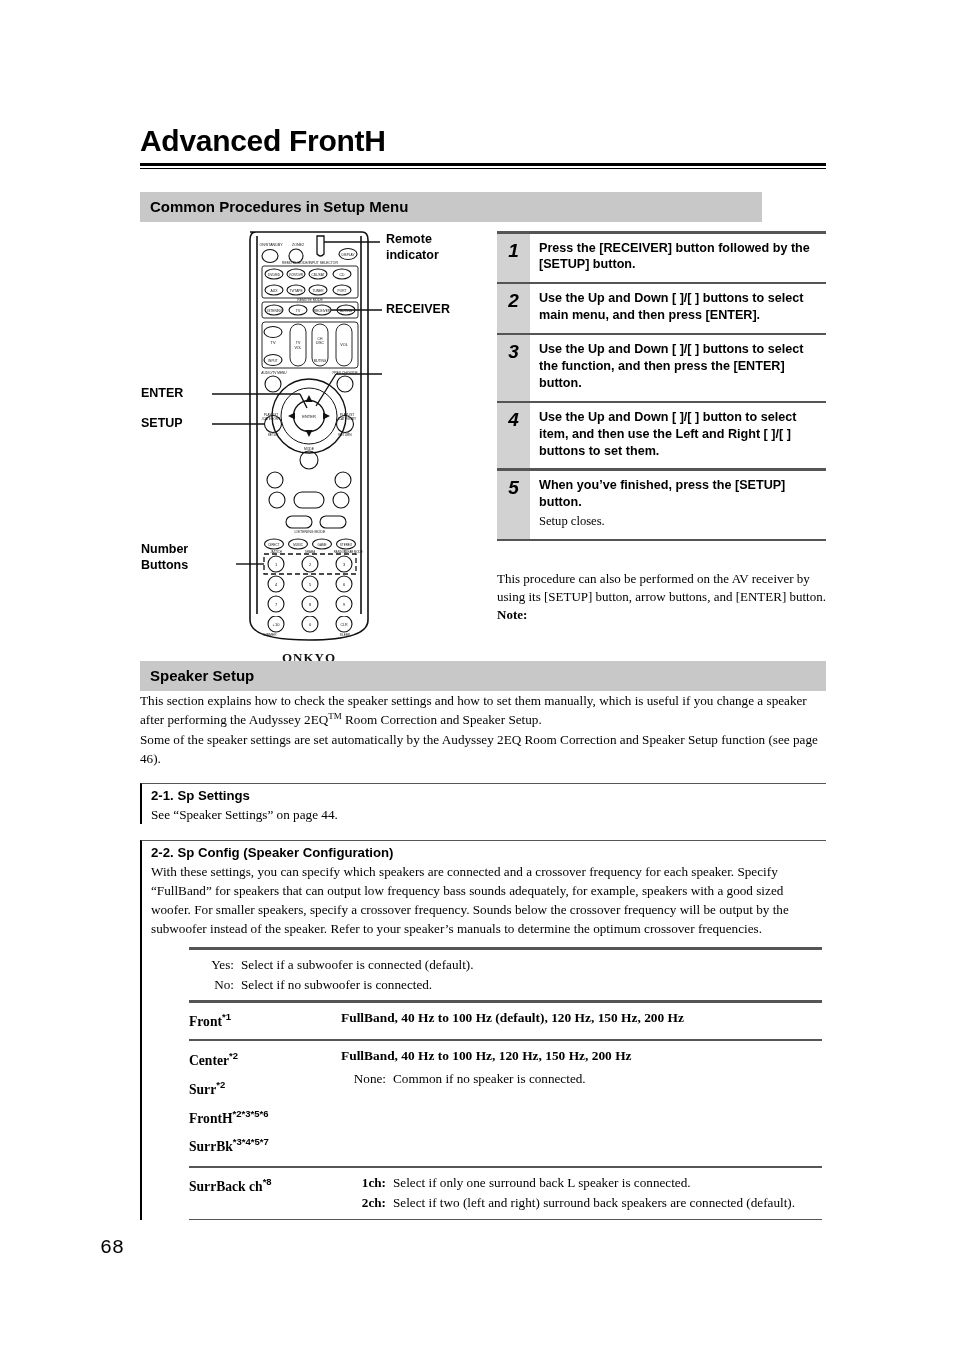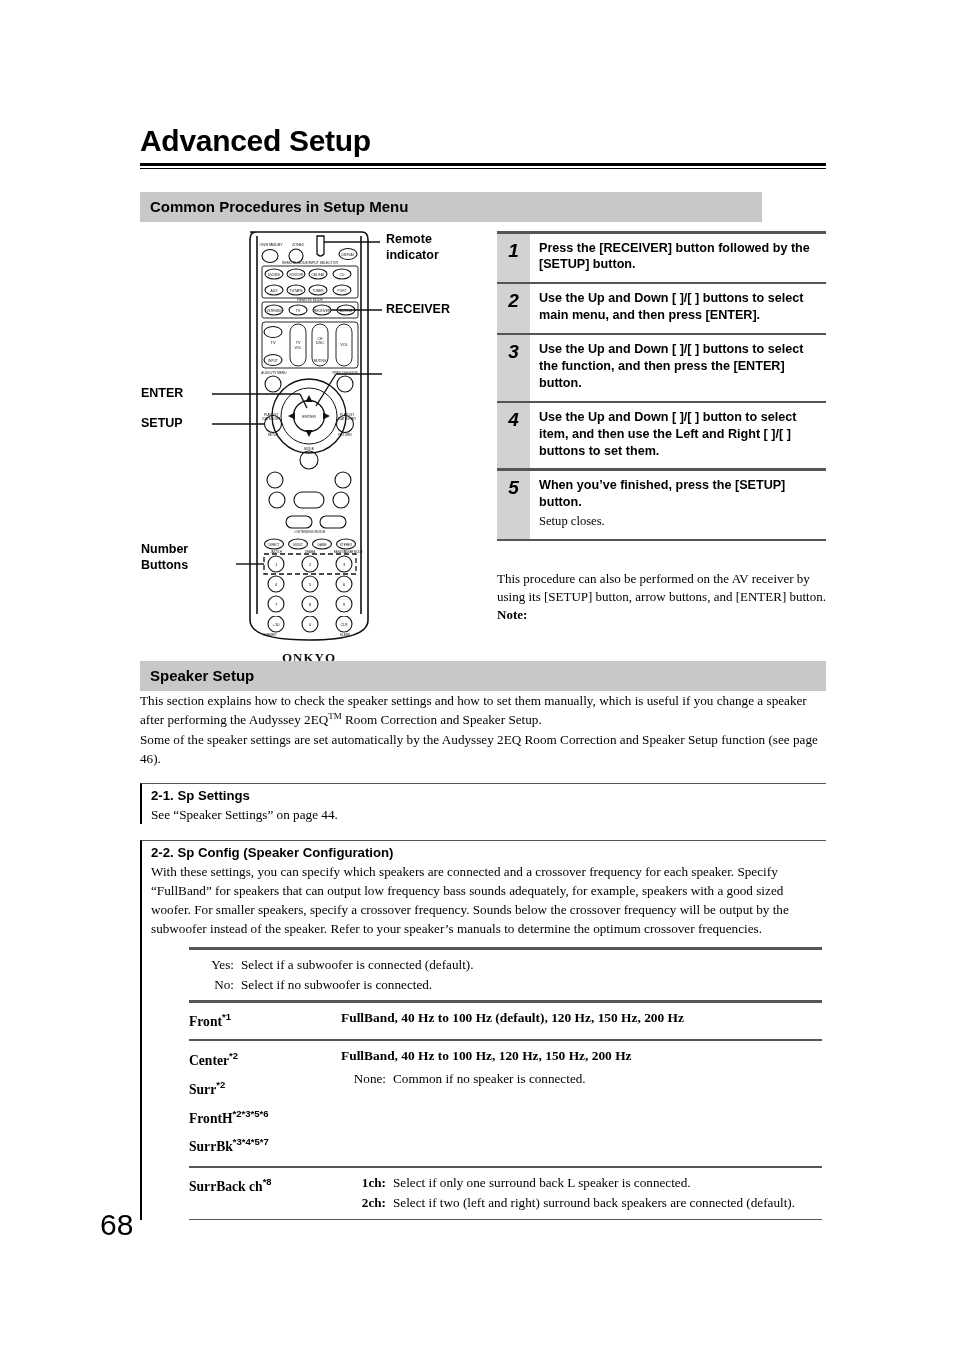--- a/index.html
+++ b/index.html
@@ -132,32 +132,32 @@
     width:52px; min-width:52px; text-align:right;
     font-weight:normal; padding-right:7px;
   }
   .opt-key-wide { width:52px; min-width:52px; text-align:right; font-weight:bold; padding-right:7px; }
   .opt-desc { flex:1; }
   .spec-bold-line { font-weight:bold; font-size:13.4px; }
   .spec-stack { line-height:2.08; }
 
   
   .folio {
-    position:absolute; left:100px; top:1208px;
-    font-family:Liberation Sans, sans-serif;
-    font-size:30px; font-weight:normal; color:#000;
+    position:absolute; left:100px; top:1236px;
+    font-family:Liberation Mono, monospace;
+    font-size:20px; font-weight:normal; color:#000;
   }
 </style>
 </head>
 <body>
 
 <div class="page">
 
   <div class="title-block">
-    <h1 class="page-title">Advanced Setup</h1>
+    <h1 class="page-title">Advanced FrontH</h1>
     <div class="title-rule-thick"></div>
     <div class="title-rule-thin"></div>
   </div>
 
   <div class="section-bar" id="bar-common">Common Procedures in Setup Menu</div>
 
   <div class="remote-area">
 
     <svg width="350" height="420" viewBox="0 0 350 420">
       <g fill="none" stroke="#111" stroke-width="1.6">

